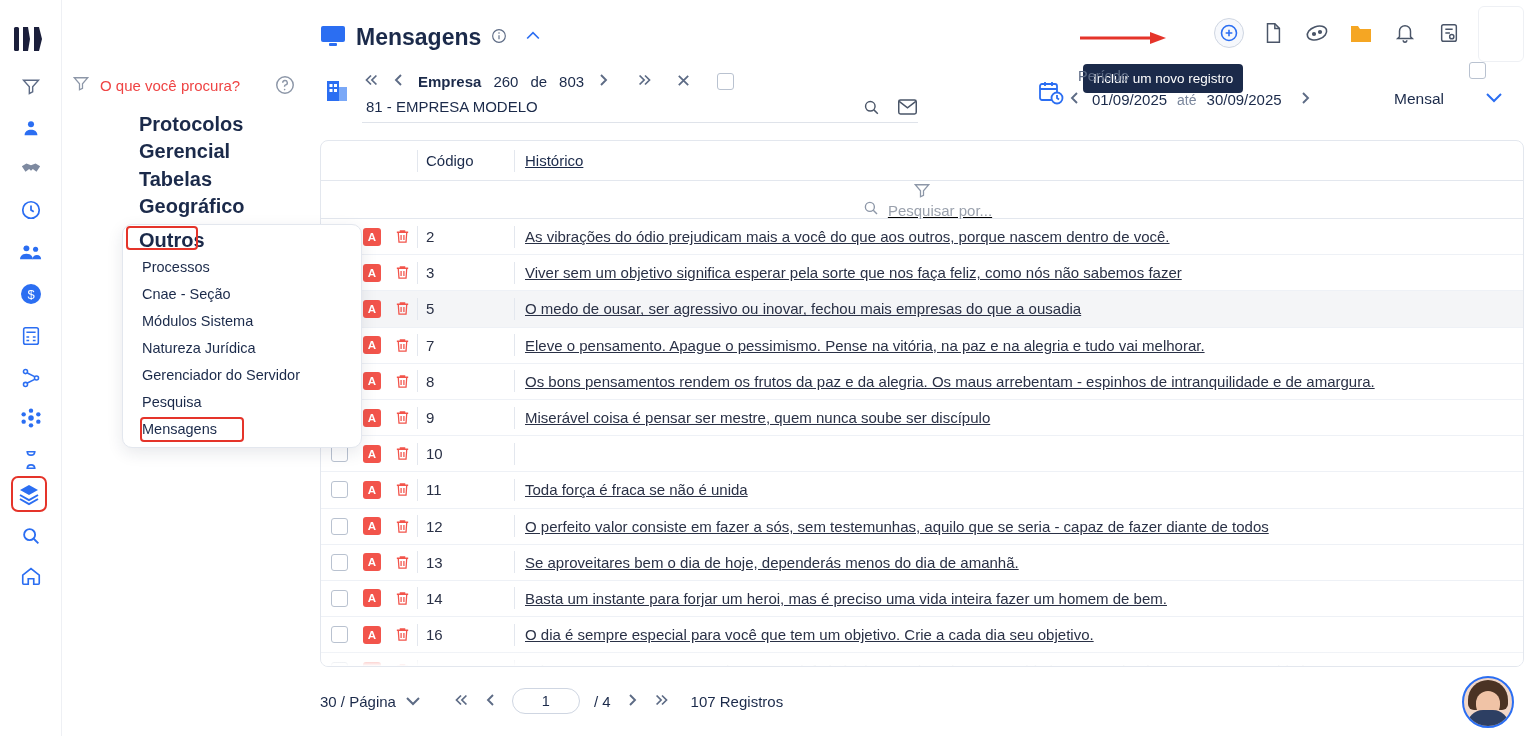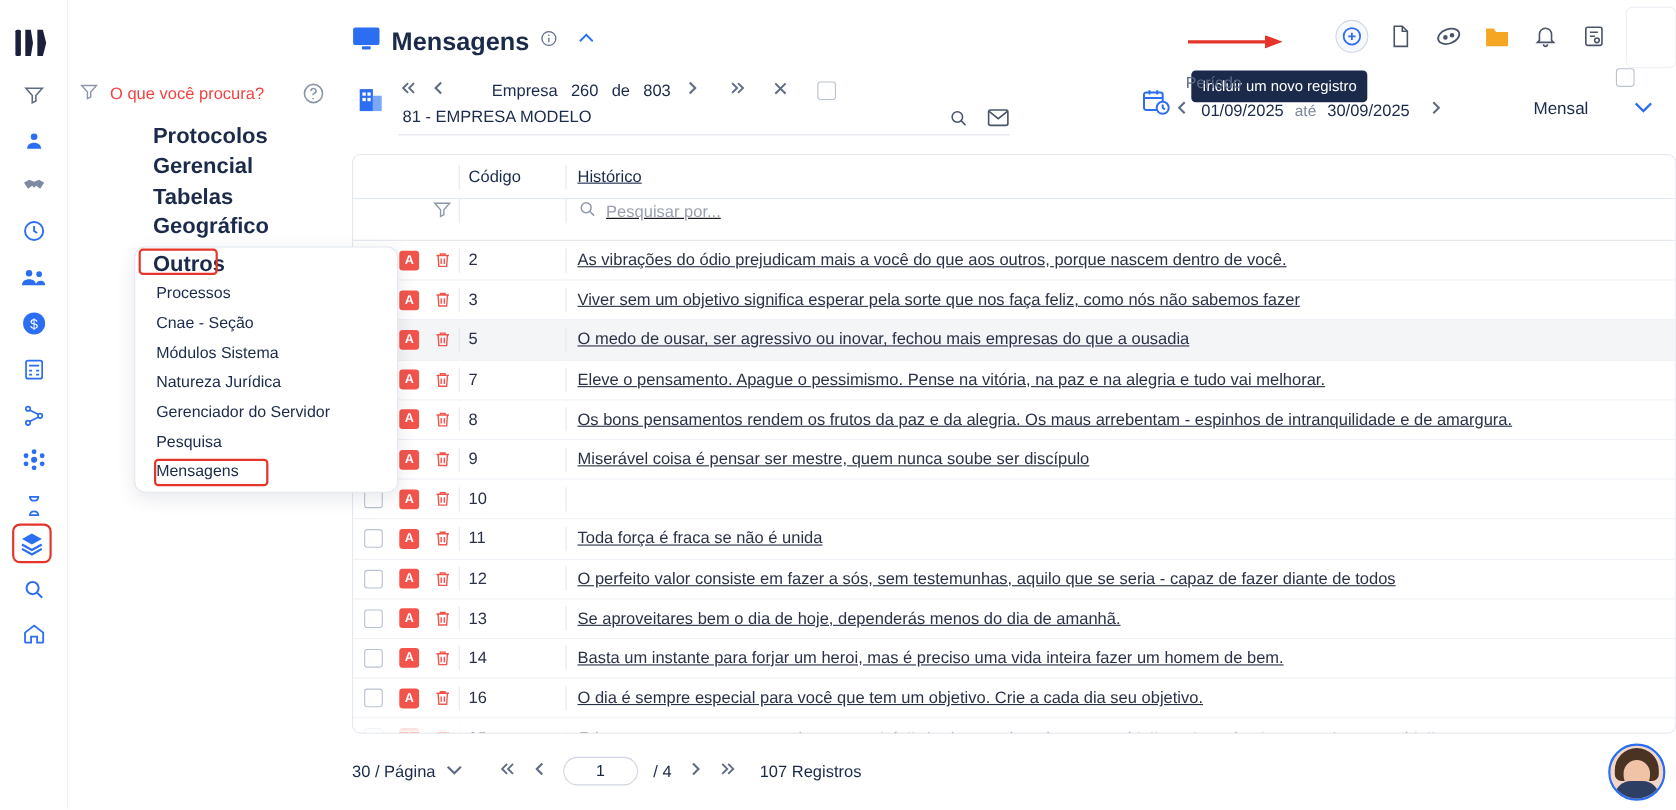--- a/index.html
+++ b/index.html
@@ -142,21 +142,21 @@
   #company {
     position: absolute; left: 8px; top: 66px;
     width: 600px; height: 62px;
   }
   #company .bldg { position: absolute; left: 8px; top: 12px; }
   #company .nav {
     position: absolute; left: 44px; top: 6px;
     display: flex; align-items: center; gap: 12px;
     font-size: 15px; color: #1b2a4a;
   }
-  #company .nav .lbl { font-weight: 400; margin-left: 29px; }
+  #company .nav .lbl { font-weight: 700; }
   #company .sub {
     position: absolute; left: 48px; top: 32px;
     font-size: 15px; color: #1b2a4a;
   }
   #company-underline {
     position: absolute; left: 44px; top: 56px;
     width: 556px; height: 1px; background: #dfe3ea;
   }
   #company .mailicons {
     position: absolute; right: 0px; top: 32px;
@@ -201,21 +201,22 @@
   }
   .ghead {
     display: flex; height: 40px;
     border-bottom: 1px solid #e3e7ee;
     align-items: center;
     font-size: 15px; color: #1b2a4a;
   }
   .gfilter {
     display: flex; height: 38px;
     border-bottom: 1px solid #e3e7ee;
-    align-items: flex-start;
+    align-items: center;
+    flex-direction: column;
   }
   .c-check { width: 36px; display: flex; justify-content: center; }
   .c-a     { width: 30px; display: flex; justify-content: center; }
   .c-del   { width: 30px; display: flex; justify-content: center; }
   .c-code  { width: 96px; padding-left: 8px; }
   .c-hist  { flex: 1; padding-left: 10px; text-decoration: underline; }
   .sep { width: 1px; height: 22px; background: #e3e7ee; }
   .row {
     display: flex; height: 36.2px; align-items: center;
     border-bottom: 1px solid #eef1f6;

